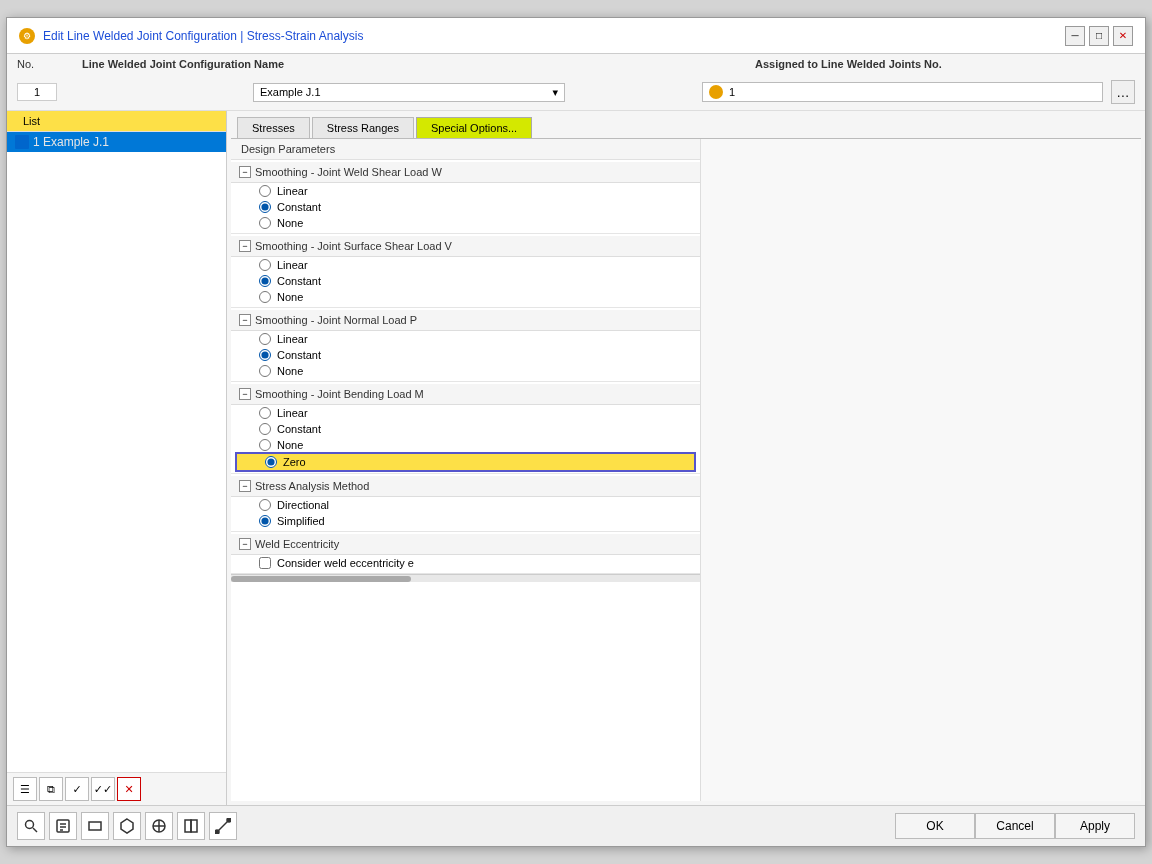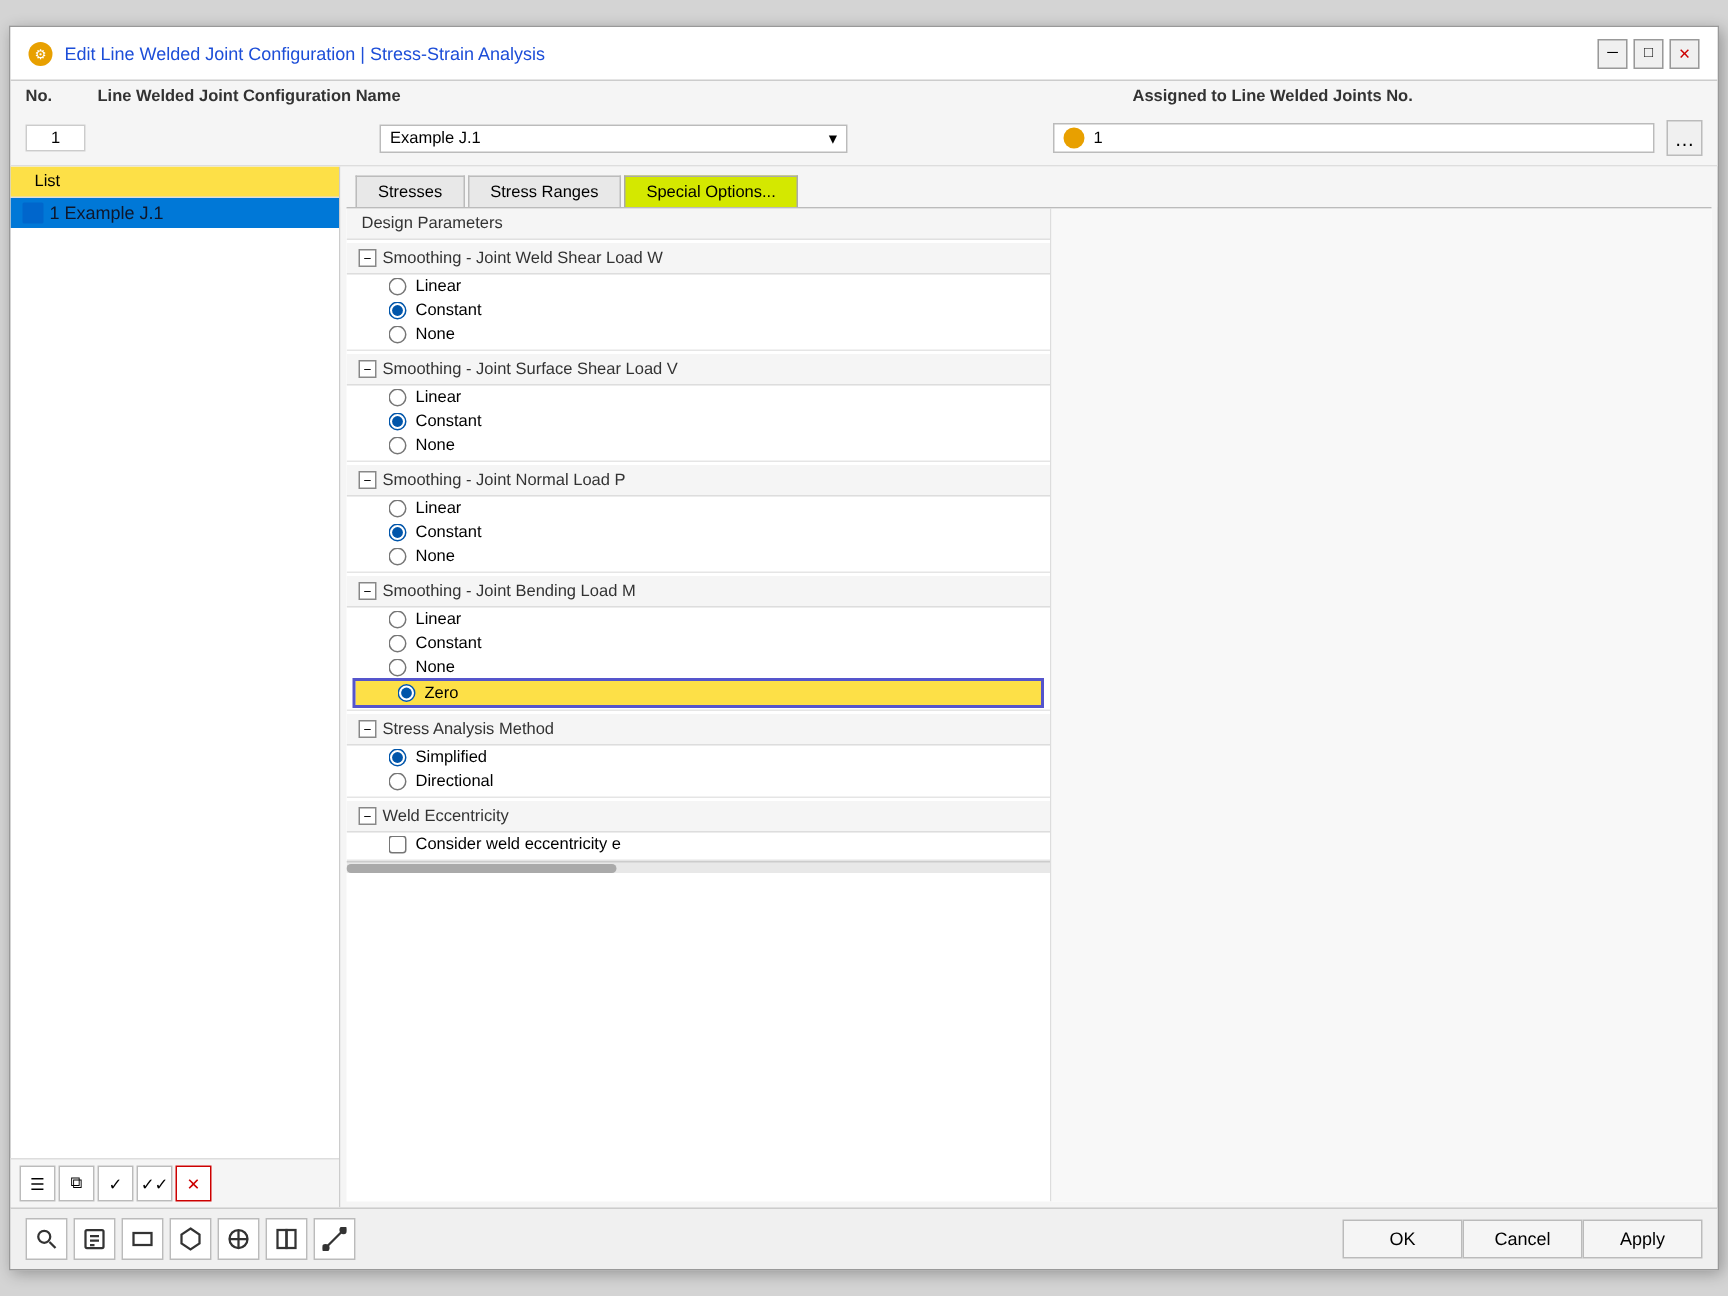--- a/index.html
+++ b/index.html
@@ -96,21 +96,21 @@
     .sidebar-item {
       padding: 3px 8px;
       cursor: pointer;
       display: flex;
       align-items: center;
       gap: 4px;
       font-size: 12px;
     }
     .sidebar-item.selected {
       background: #0078d7;
-      color: #0f172a;
+      color: #e5e5e5;
     }
     .sidebar-item.not-selected {
       background: #fff;
       color: #000;
     }
     .sidebar-toolbar {
       display: flex;
       gap: 2px;
       padding: 4px 6px;
       border-top: 1px solid #ddd;
@@ -362,23 +362,23 @@
       border-radius: 3px;
     }
     .top-bar-row {
       display: flex;
       align-items: center;
       gap: 0;
       padding: 4px 10px;
       background: #f5f5f5;
     }
     .col-no {
-      width: 48px;
-      font-size: 11px;
-      font-weight: 700;
+      width: 65px;
+      font-size: 11px;
+      font-weight: 400;
       color: #333;
     }
     .col-name {
       flex: 1;
       font-size: 11px;
       font-weight: 600;
       color: #333;
     }
     .col-assigned {
       width: 380px;
@@ -560,26 +560,26 @@
               </div>
             </div>
 
             <div class="section-content">
               <div class="section-header">
                 <button class="collapse-btn">−</button>
                 <span>Stress Analysis Method</span>
               </div>
               <div>
                 <div class="radio-option">
+                  <input type="radio" name="stress-analysis" class="radio-input" style="">
+                  <span>Directional</span>
+                </div>
+                <div class="radio-option">
                   <input type="radio" name="stress-analysis" class="radio-input" checked="" style="">
                   <span>Simplified</span>
-                </div>
-                <div class="radio-option">
-                  <input type="radio" name="stress-analysis" class="radio-input" style="">
-                  <span>Directional</span>
                 </div>
               </div>
             </div>
 
             <div class="section-content">
               <div class="section-header">
                 <button class="collapse-btn">−</button>
                 <span>Weld Eccentricity</span>
               </div>
               <div>

